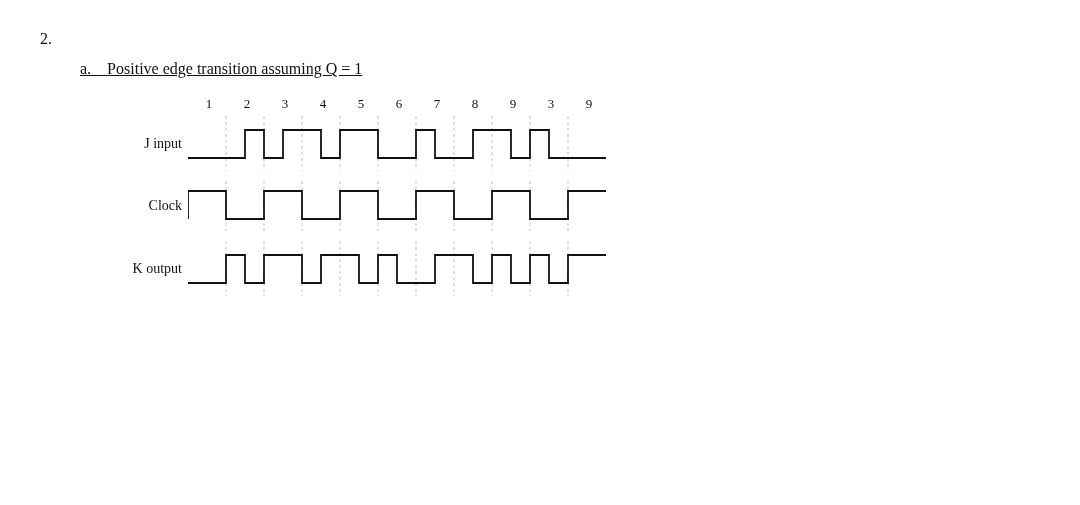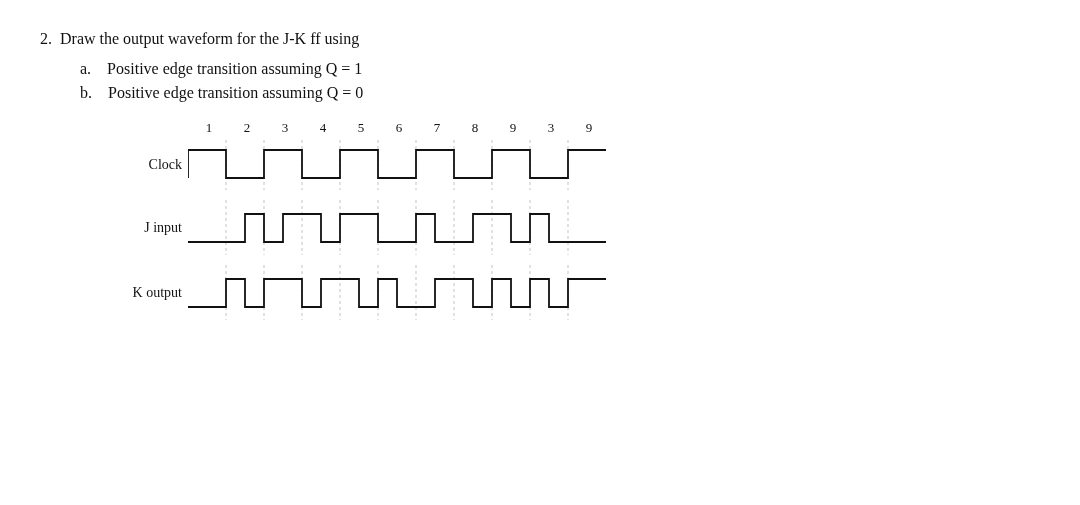--- a/index.html
+++ b/index.html
@@ -9,20 +9,21 @@
       font-size: 16px;
       color: #111;
       width: 1080px;
       height: 505px;
       overflow: hidden;
       padding: 30px 40px;
     }
     .sub-items {
       margin-left: 40px;
       margin-bottom: 18px;
+      text-decoration: underline;
     }
     .sub-item {
       margin-bottom: 6px;
       font-size: 16px;
     }
     .diagram-area {
       margin-left: 80px;
       margin-top: 10px;
       position: relative;
     }
@@ -53,100 +54,44 @@
     svg.wave {
       display: block;
     }
   </style>
 </head>
 <body>
 
 <div>
   <div style="display:flex; gap:8px; margin-bottom:12px;">
     <span>2.</span>
-    <span>Draw the output waveform for the J-K ff using</span>
   </div>
 
   <div class="sub-items">
     <div class="sub-item">
       <span>a.</span>
       &nbsp;&nbsp;
       <span>Positive edge transition  assuming Q = 1</span>
-    </div>
-    <div class="sub-item">
-      <span>b.</span>
-      &nbsp;&nbsp;
-      <span>Positive edge transition  assuming Q = 0</span>
     </div>
   </div>
 
   <div class="diagram-area">
 
     <div class="numbers-row">
       <div class="num-cell">1</div>
       <div class="num-cell">2</div>
       <div class="num-cell">3</div>
       <div class="num-cell">4</div>
       <div class="num-cell">5</div>
       <div class="num-cell">6</div>
       <div class="num-cell">7</div>
       <div class="num-cell">8</div>
       <div class="num-cell">9</div>
       <div class="num-cell">3</div>
       <div class="num-cell">9</div>
-    </div>
-
-    <div class="waveform-row">
-      <div class="row-label">Clock</div>
-      <svg class="wave" width="418" height="50" viewBox="0 0 418 50">
-
-        <defs>
-          <style>
-            .dashed { stroke: #aaa; stroke-width: 0.7; stroke-dasharray: 3,3; }
-            .wave-line { stroke: #111; stroke-width: 1.8; fill: none; }
-          </style>
-        </defs>
-
-        <line class="dashed" x1="38" y1="0" x2="38" y2="50"></line>
-        <line class="dashed" x1="76" y1="0" x2="76" y2="50"></line>
-        <line class="dashed" x1="114" y1="0" x2="114" y2="50"></line>
-        <line class="dashed" x1="152" y1="0" x2="152" y2="50"></line>
-        <line class="dashed" x1="190" y1="0" x2="190" y2="50"></line>
-        <line class="dashed" x1="228" y1="0" x2="228" y2="50"></line>
-        <line class="dashed" x1="266" y1="0" x2="266" y2="50"></line>
-        <line class="dashed" x1="304" y1="0" x2="304" y2="50"></line>
-        <line class="dashed" x1="342" y1="0" x2="342" y2="50"></line>
-        <line class="dashed" x1="380" y1="0" x2="380" y2="50"></line>
-
-        <polyline class="wave-line" points="
-          0,38
-          0,10
-          38,10
-          38,38
-          76,38
-          76,10
-          114,10
-          114,38
-          152,38
-          152,10
-          190,10
-          190,38
-          228,38
-          228,10
-          266,10
-          266,38
-          304,38
-          304,10
-          342,10
-          342,38
-          380,38
-          380,10
-          418,10
-        "></polyline>
-      </svg>
     </div>
 
     <div class="waveform-row">
       <div class="row-label">J input</div>
       <svg class="wave" width="418" height="55" viewBox="0 0 418 55">
         <defs>
           <style>
             .dashed2 { stroke: #aaa; stroke-width: 0.7; stroke-dasharray: 3,3; }
             .wave-line2 { stroke: #111; stroke-width: 1.8; fill: none; }
           </style>
@@ -188,20 +133,70 @@
           285,14
           323,14
           323,42
           342,42
           342,14
           361,14
           361,42
           380,42
           380,42
           418,42
+        "></polyline>
+      </svg>
+    </div>
+
+    <div class="waveform-row">
+      <div class="row-label">Clock</div>
+      <svg class="wave" width="418" height="50" viewBox="0 0 418 50">
+
+        <defs>
+          <style>
+            .dashed { stroke: #aaa; stroke-width: 0.7; stroke-dasharray: 3,3; }
+            .wave-line { stroke: #111; stroke-width: 1.8; fill: none; }
+          </style>
+        </defs>
+
+        <line class="dashed" x1="38" y1="0" x2="38" y2="50"></line>
+        <line class="dashed" x1="76" y1="0" x2="76" y2="50"></line>
+        <line class="dashed" x1="114" y1="0" x2="114" y2="50"></line>
+        <line class="dashed" x1="152" y1="0" x2="152" y2="50"></line>
+        <line class="dashed" x1="190" y1="0" x2="190" y2="50"></line>
+        <line class="dashed" x1="228" y1="0" x2="228" y2="50"></line>
+        <line class="dashed" x1="266" y1="0" x2="266" y2="50"></line>
+        <line class="dashed" x1="304" y1="0" x2="304" y2="50"></line>
+        <line class="dashed" x1="342" y1="0" x2="342" y2="50"></line>
+        <line class="dashed" x1="380" y1="0" x2="380" y2="50"></line>
+
+        <polyline class="wave-line" points="
+          0,38
+          0,10
+          38,10
+          38,38
+          76,38
+          76,10
+          114,10
+          114,38
+          152,38
+          152,10
+          190,10
+          190,38
+          228,38
+          228,10
+          266,10
+          266,38
+          304,38
+          304,10
+          342,10
+          342,38
+          380,38
+          380,10
+          418,10
         "></polyline>
       </svg>
     </div>
 
     <div class="waveform-row">
       <div class="row-label">K output</div>
       <svg class="wave" width="418" height="55" viewBox="0 0 418 55">
         <defs>
           <style>
             .dashed3 { stroke: #aaa; stroke-width: 0.7; stroke-dasharray: 3,3; }

